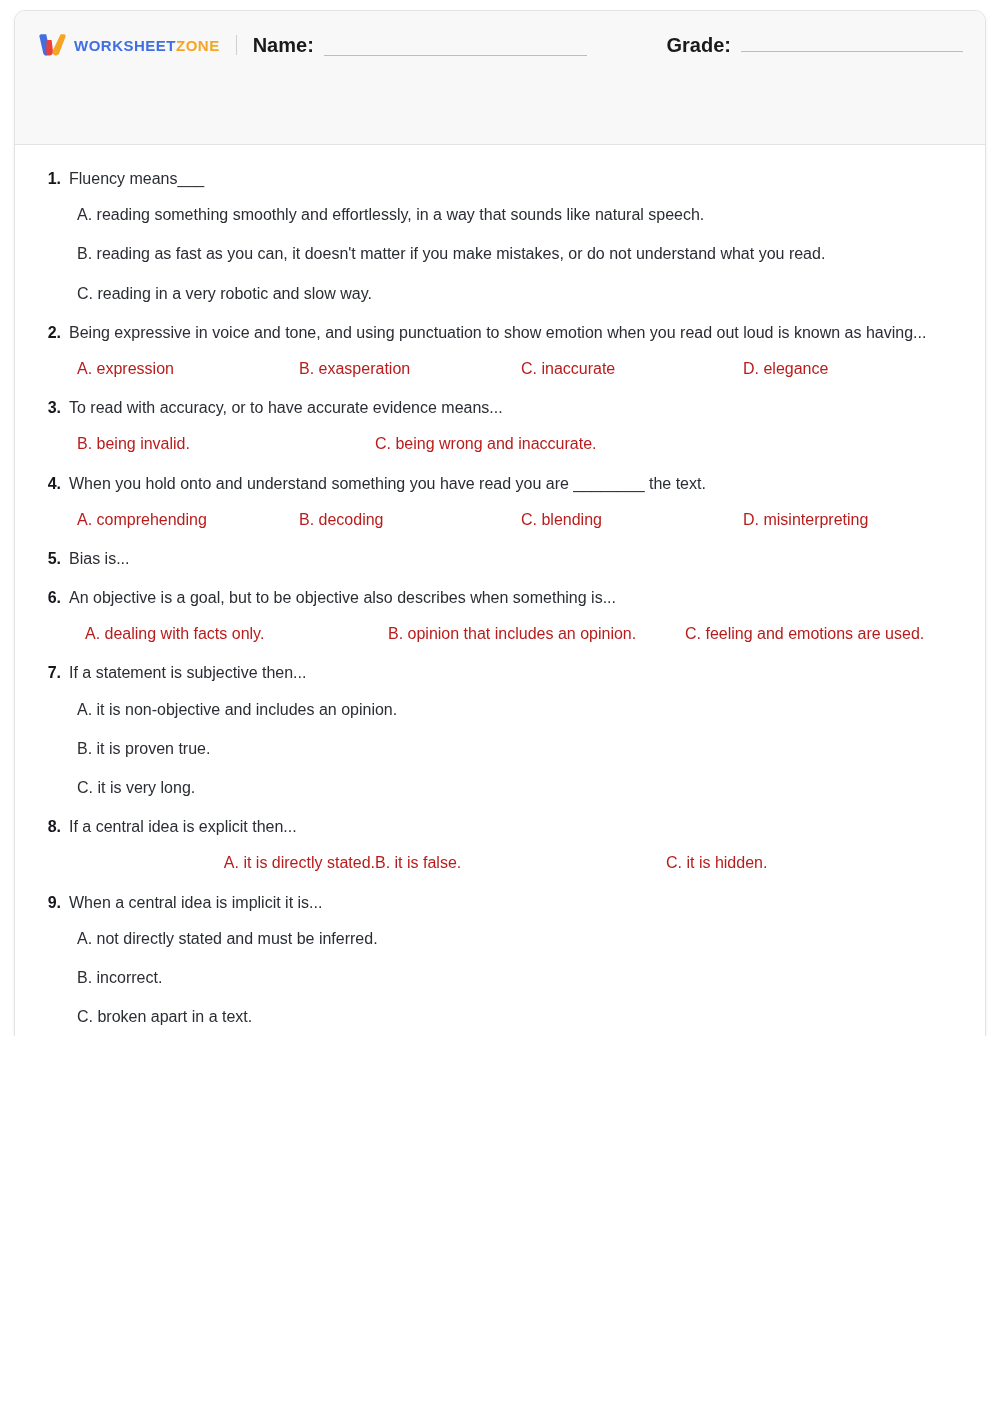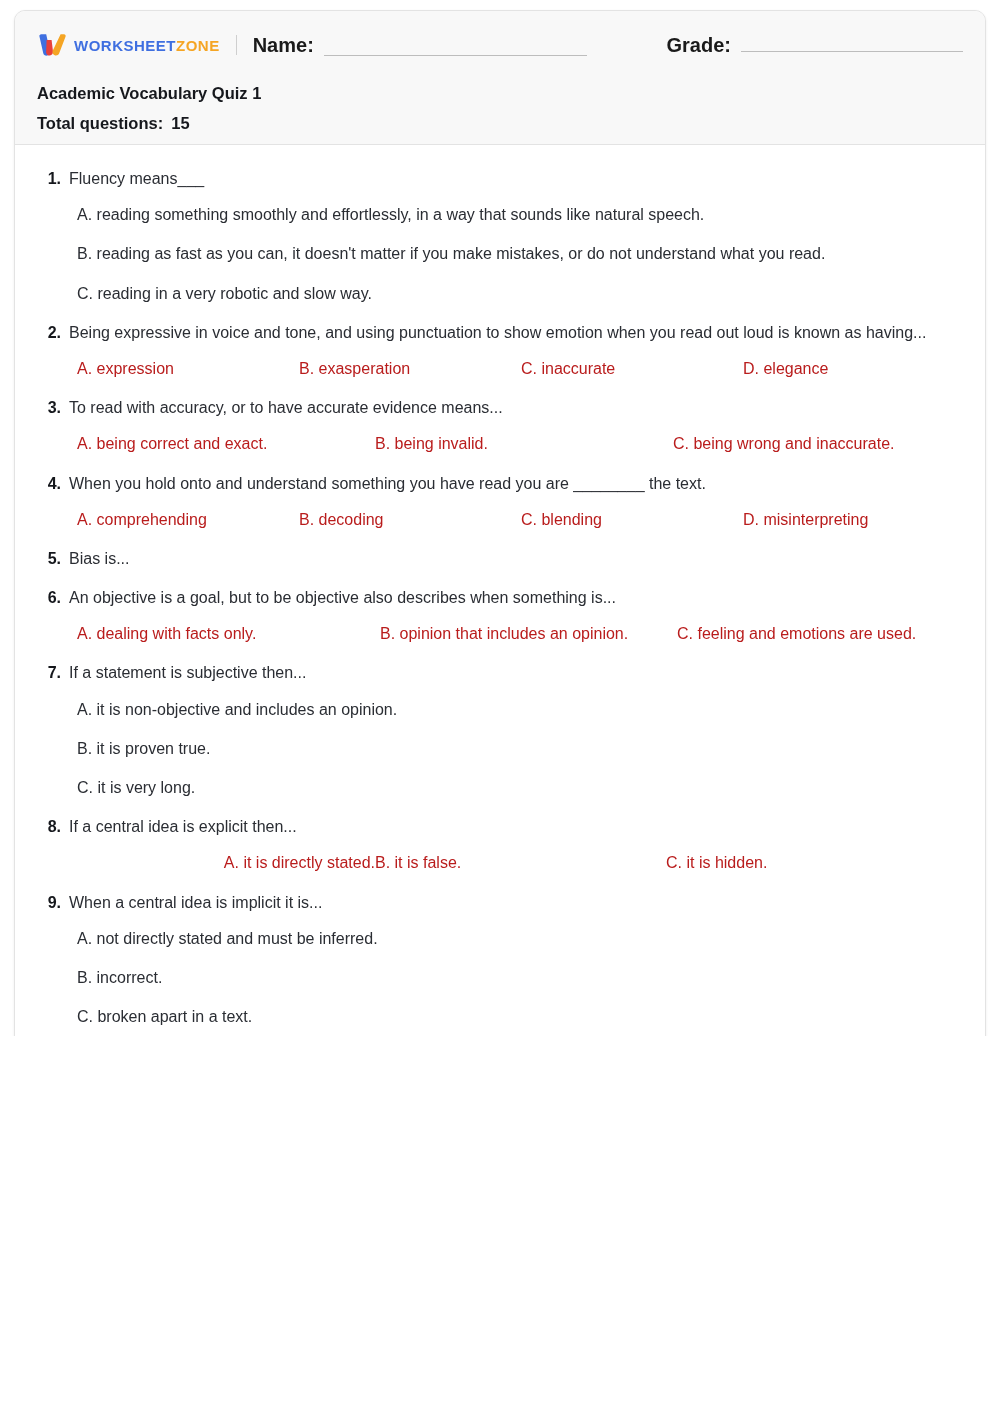--- a/index.html
+++ b/index.html
@@ -159,21 +159,21 @@
     font-size: 16px;
     color: #b91c1c;
     line-height: 1.45;
     flex: 0 0 auto;
   }
 
   
   .cols-even .opt { width: 222px; }
   .cols-q3 .opt:nth-child(1) { width: 298px; }
   .cols-q3 .opt:nth-child(2) { width: 298px; }
-  .cols-q6 .opt:nth-child(1) { width: 303px; }
+  .cols-q6 .opt:nth-child(1) { width: 303px; margin-left: 8px; }
   .cols-q6 .opt:nth-child(2) { width: 297px; }
   .cols-q8 .opt:nth-child(1) { width: 298px; text-align: right; }
   .cols-q8 .opt:nth-child(2) { width: 291px; }
 
   
   .footer {
     position: absolute;
     left: 0;
     top: 1355px;
     width: 1000px;
@@ -231,24 +231,20 @@
 
         <div class="field-label">Name:</div>
         <div class="field-rule name-rule"></div>
 
         <div class="grade-group">
           <div class="field-label">Grade:</div>
           <div class="field-rule grade-rule"></div>
         </div>
       </div>
 
-      <div class="title-block">
-        <p class="quiz-title">Academic Vocabulary Quiz 1</p>
-        <p class="quiz-total"><span>Total questions:</span><span class="count">15</span></p>
-      </div>
     </div>
 
     <div class="card-body" id="questions-container">
         <div class="q-block">
           <div class="q-line">
             <div class="q-num">1.</div>
             <div class="q-text">Fluency means___</div>
           </div>
           <div class="opts stacked">
             <div class="opt">A. reading something smoothly and effortlessly, in a way that sounds like natural speech.</div>
@@ -267,21 +263,20 @@
             <div class="opt">C. inaccurate</div>
             <div class="opt">D. elegance</div>
           </div>
         </div>
         <div class="q-block">
           <div class="q-line">
             <div class="q-num">3.</div>
             <div class="q-text">To read with accuracy, or to have accurate evidence means...</div>
           </div>
           <div class="opts inline cols-q3">
-            <div class="opt">A. being correct and exact.</div>
             <div class="opt">B. being invalid.</div>
             <div class="opt">C. being wrong and inaccurate.</div>
           </div>
         </div>
         <div class="q-block">
           <div class="q-line">
             <div class="q-num">4.</div>
             <div class="q-text">When you hold onto and understand something you have read you are ________ the text.</div>
           </div>
           <div class="opts inline cols-even">

